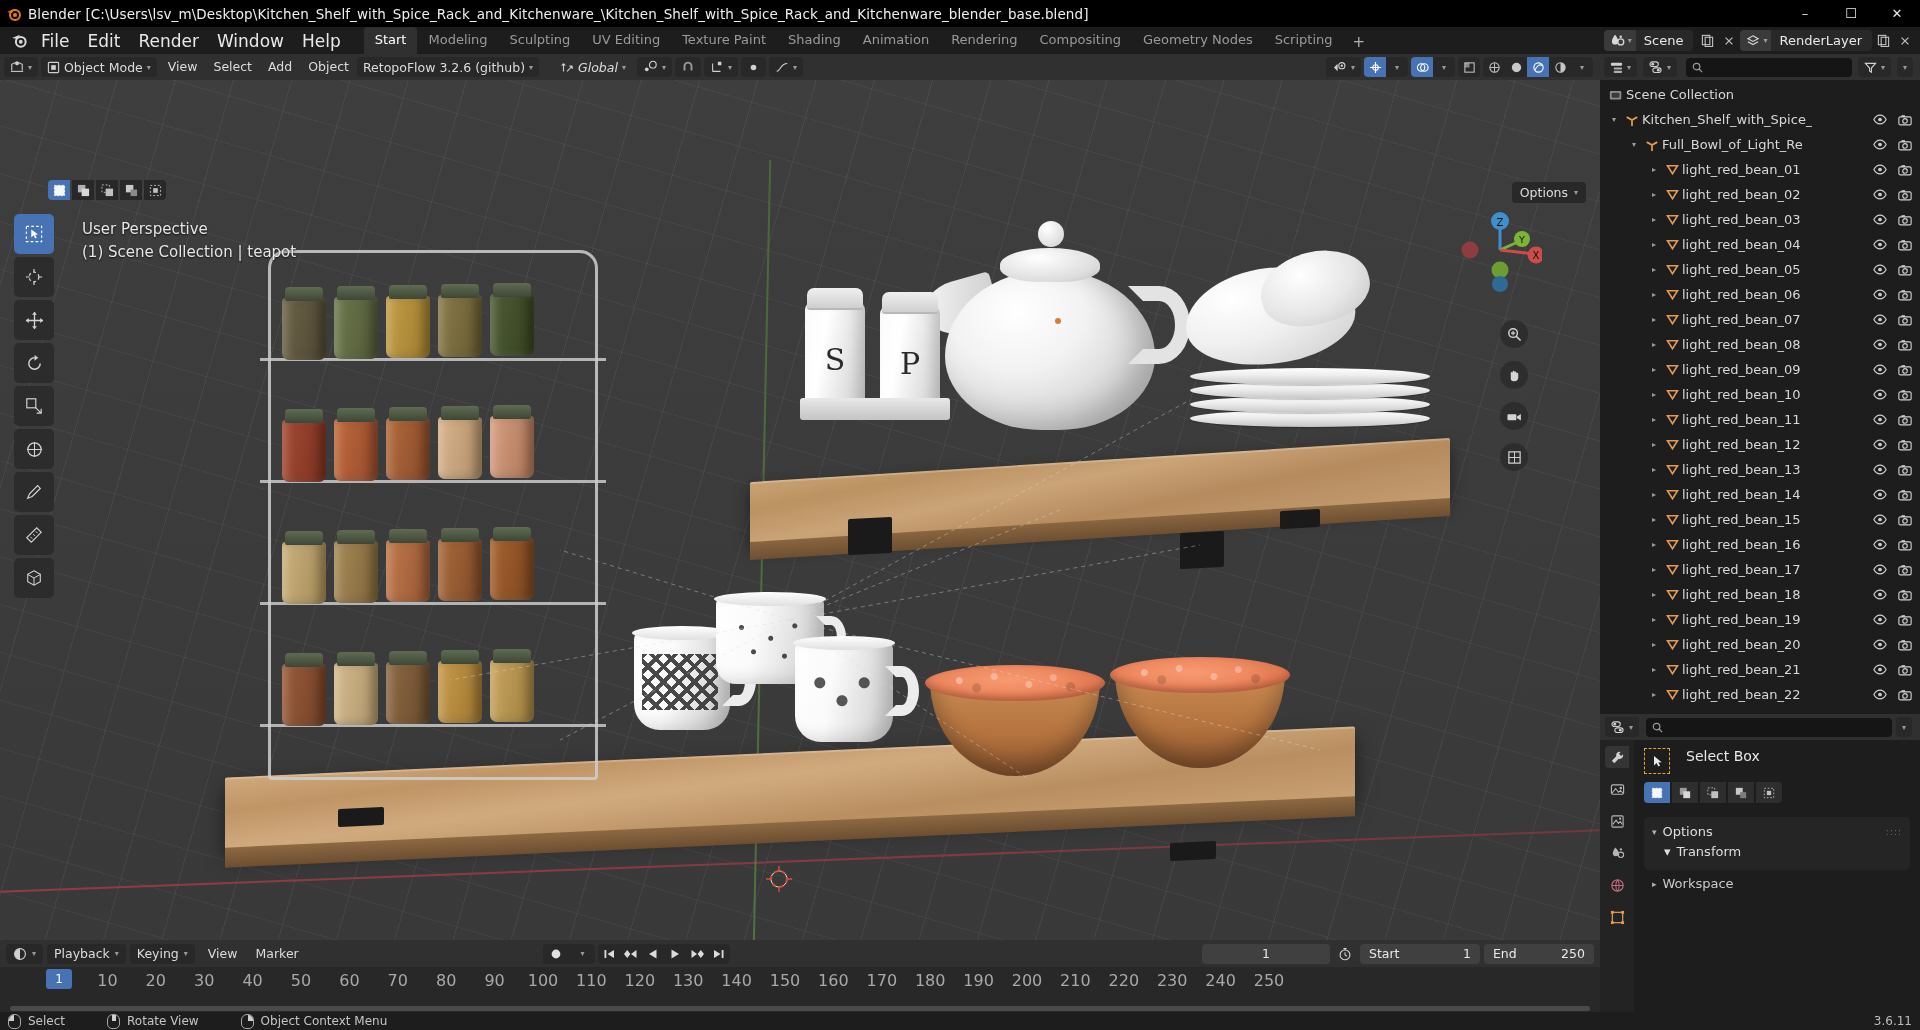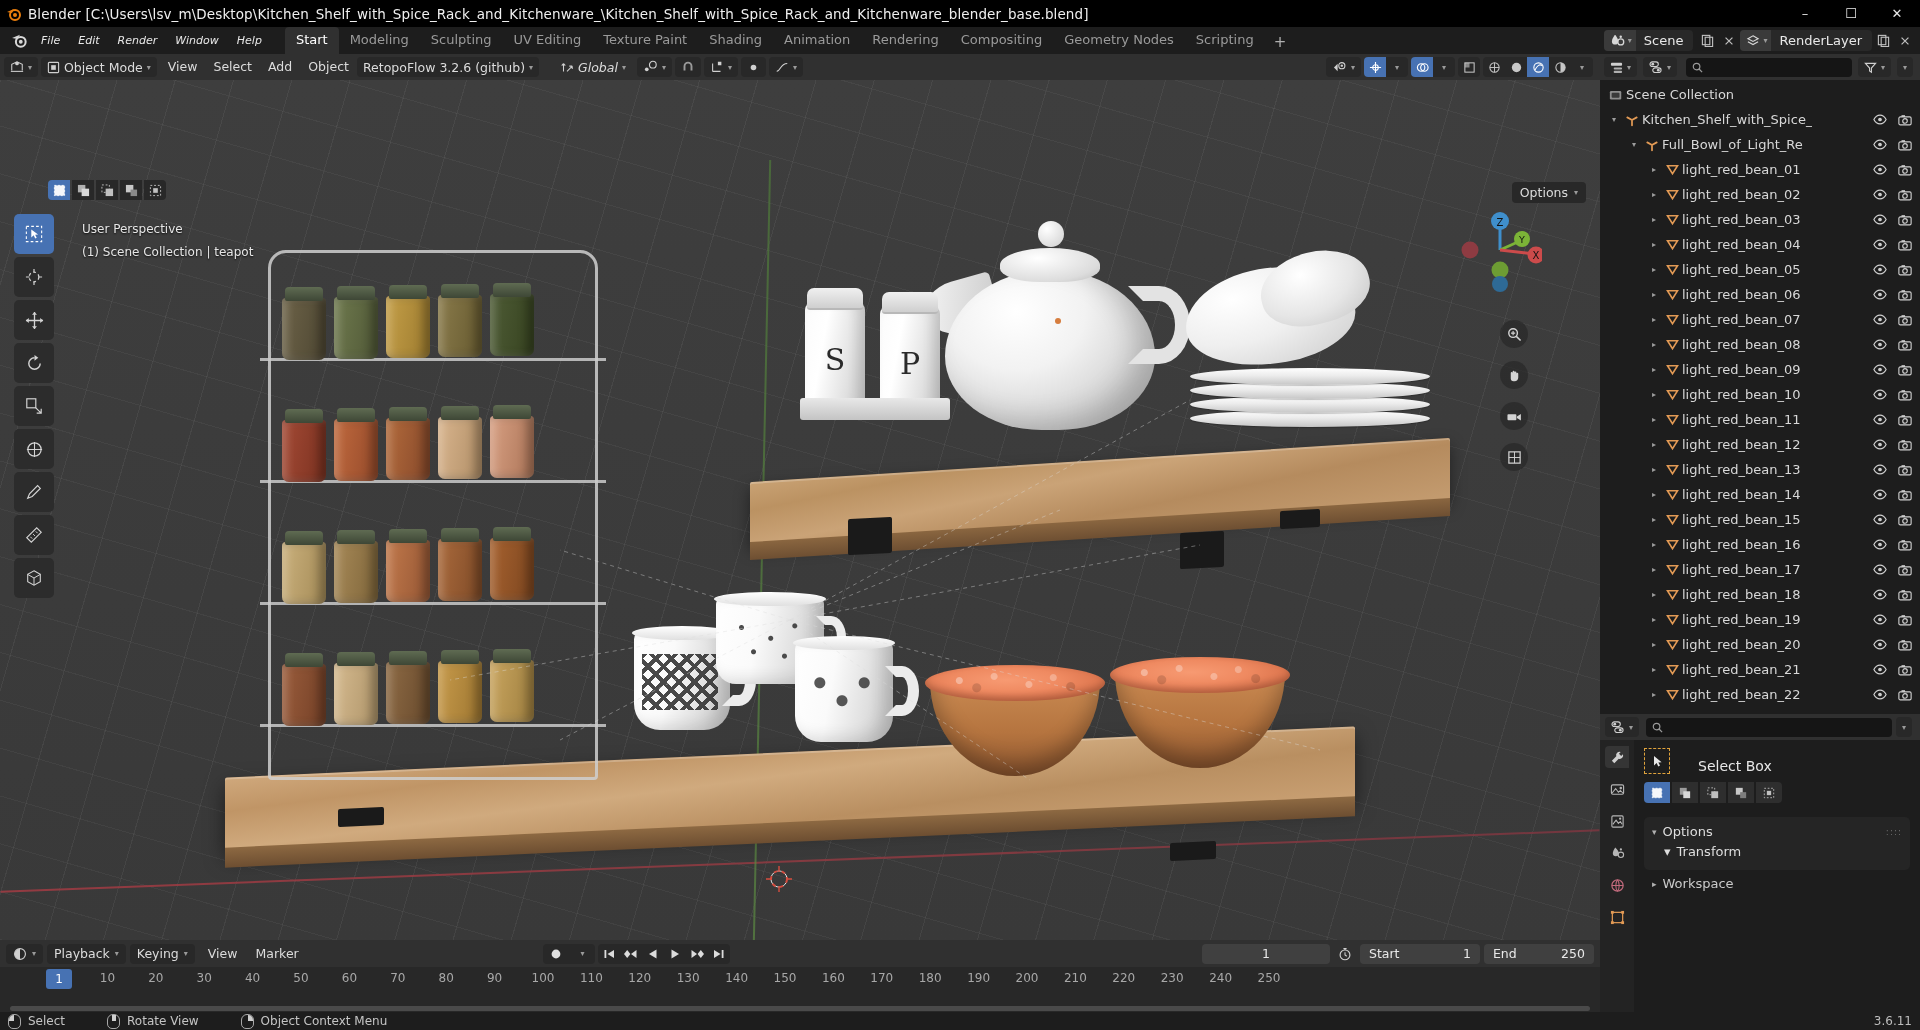--- a/index.html
+++ b/index.html
@@ -25,21 +25,21 @@
     color: #e8e8e8; font-size: 13px;
   }
 
   
   .topbar {
     position: absolute; top: 27px; left: 0; width: 1920px; height: 27px;
     background: #1d1d1d; display: flex; align-items: center; padding-left: 6px;
   }
   .blender-logo { width: 26px; display: flex; justify-content: center; align-items: center; }
   .menu-item {
-    padding: 2px 9px; font-size: 11px; color: #e8e8e8; border-radius: 3px; line-height: 18px; font-style: italic;
+    padding: 2px 9px; font-size: 17px; color: #e8e8e8; border-radius: 3px; line-height: 18px;
   }
   .ws-tabs { display: flex; align-items: flex-end; height: 27px; margin-left: 14px; }
   .ws-tab {
     padding: 4px 11px 5px 11px; font-size: 13px; color: #9a9a9a;
     border-radius: 4px 4px 0 0; line-height: 18px; white-space: nowrap;
   }
   .ws-tab.active { background: #303030; color: #ffffff; }
   .ws-add { padding: 3px 9px; color: #b0b0b0; font-size: 15px; }
   .topbar-right { margin-left: auto; display: flex; align-items: center; height: 27px; padding-right: 4px; }
   .scene-box {
@@ -97,21 +97,21 @@
     display:flex; flex-direction:column; gap:3px; z-index: 6;
   }
   .tool {
     width: 40px; height: 40px; border-radius: 5px; background:#2c2c2c;
     display:flex; align-items:center; justify-content:center; color:#d4d4d4;
   }
   .tool.active { background:#4772b3; color:#fff; }
 
   .vp-overlay-text {
     position:absolute; left:82px; top:138px; z-index:6;
-    font-size: 12px; color: #e6e6e6; text-shadow: 0 1px 2px rgba(0,0,0,.8); line-height: 23px;
+    font-size: 15px; color: #e6e6e6; text-shadow: 0 1px 2px rgba(0,0,0,.8); line-height: 23px;
   }
   .vp-options {
     position:absolute; right:14px; top:102px; z-index:6;
     background:#282828; border-radius:4px; height:21px; display:flex; align-items:center;
     padding:0 8px; font-size:12.5px; color:#dcdcdc; gap:6px;
   }
   .selbox-header {
     position:absolute; left:48px; top:100px; z-index:6; display:flex; gap:2px;
   }
   .selbox-header .sb { width:22px; height:20px; background:#282828; display:flex; align-items:center; justify-content:center; }
@@ -155,21 +155,21 @@
     position:absolute; left:1600px; top:714px; width:320px; height:300px;
     background:#1d1d1d; display:flex; flex-direction:column;
   }
   .props-header { height:26px; background:#303030; display:flex; align-items:center; padding:0 5px; gap:4px; }
   .props-search { flex:1; height:19px; background:#151515; border-radius:4px; display:flex; align-items:center; padding:0 6px; }
   .props-body { flex:1; display:flex; }
   .props-tabs { width:34px; background:#232323; display:flex; flex-direction:column; align-items:center; padding-top:6px; gap:10px; }
   .ptab { width:24px; height:22px; display:flex; align-items:center; justify-content:center; color:#b6b6b6; border-radius:4px 0 0 4px; }
   .ptab.active { background:#353535; color:#fff; }
   .props-main { flex:1; padding:8px 10px; }
-  .tool-title { display:flex; align-items:flex-end; gap:28px; margin-bottom:8px; }
+  .tool-title { display:flex; align-items:flex-start; gap:16px; margin-bottom:8px; }
   .tool-swatch { width:26px; height:26px; border:1.5px dashed #e0a33c; display:flex; align-items:center; justify-content:center; }
   .mode-row { display:flex; gap:2px; margin-bottom:14px; }
   .mode-row .m { width:26px; height:21px; background:#2e2e2e; display:flex; align-items:center; justify-content:center; }
   .mode-row .m.on { background:#4772b3; }
   .mode-row .m:first-child { border-radius:4px 0 0 4px; }
   .mode-row .m:last-child { border-radius:0 4px 4px 0; }
   .panel-box { background:#252525; border-radius:5px; padding:5px 0 8px 0; }
   .panel-hdr { display:flex; align-items:center; gap:6px; padding:2px 8px; font-size:13px; color:#dedede; }
   .panel-hdr .tri { font-size:9px; color:#b0b0b0; }
   .grip { margin-left:auto; color:#6a6a6a; letter-spacing:1px; font-size:9px; }
@@ -193,21 +193,21 @@
   .rec-box { display:flex; align-items:center; background:#282828; border-radius:4px; height:20px; }
   .rec-btn { width:26px; height:20px; display:flex; align-items:center; justify-content:center; }
   .play-grp { display:flex; background:#282828; border-radius:4px; overflow:hidden; height:20px; }
   .play-grp div { width:22px; height:20px; display:flex; align-items:center; justify-content:center; color:#dcdcdc; }
   .tl-right { margin-left:auto; display:flex; align-items:center; gap:4px; }
   .num-field { height:20px; background:#404040; border-radius:4px; display:flex; align-items:center;
                justify-content:center; font-size:12.5px; color:#e8e8e8; }
   .lbl-field { height:20px; background:#404040; border-radius:4px; display:flex; align-items:center;
                padding:0 9px; gap:16px; font-size:12.5px; color:#e8e8e8; }
   .tl-ruler { height:26px; position:relative; background:#282828; }
-  .tick { position:absolute; top:4px; font-size:12px; color:#a8a8a8; transform:translateX(-50%); }
+  .tick { position:absolute; top:4px; font-size:16px; color:#a8a8a8; transform:translateX(-50%); }
   .playhead { position:absolute; top:2px; height:20px; width:26px; background:#4772b3;
               border-radius:3px; display:flex; align-items:center; justify-content:center;
               font-size:12px; color:#fff; transform:translateX(-50%); }
   .tl-scroll { position:absolute; left:0; bottom:0; width:1600px; height:8px; }
   .tl-scroll i { position:absolute; left:10px; right:10px; top:2px; height:5px; background:#4a4a4a; border-radius:3px; display:block; }
 
   
   .statusbar {
     position:absolute; left:0; top:1012px; width:1920px; height:18px; background:#1d1d1d;
     display:flex; align-items:center; padding:0 8px; font-size:12px; color:#c5c5c5;

